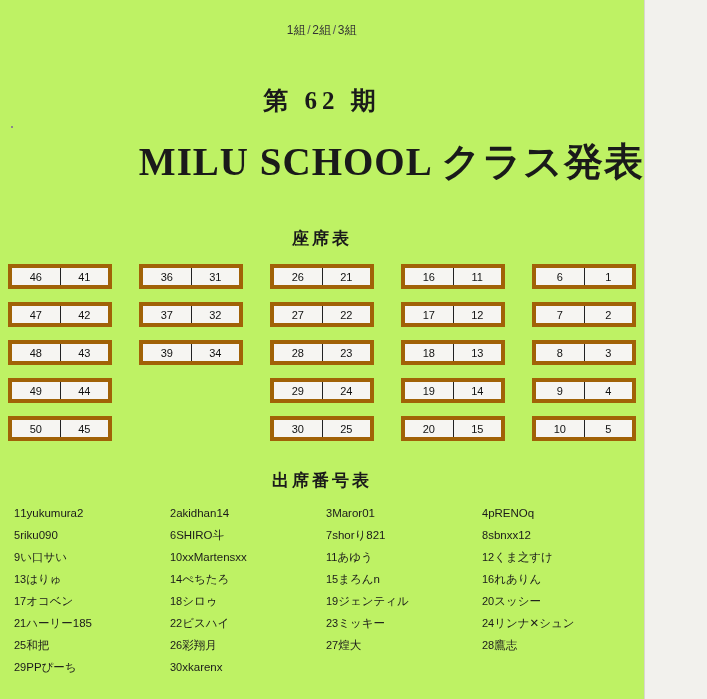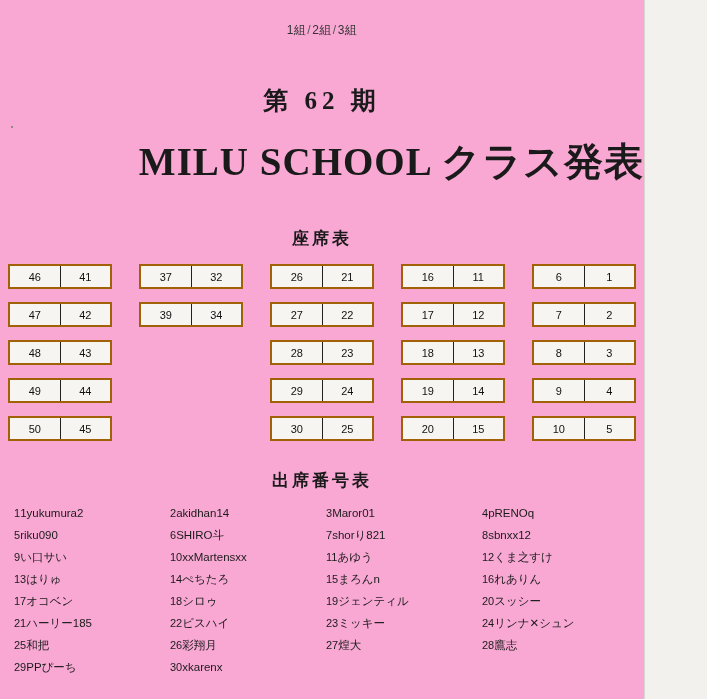--- a/index.html
+++ b/index.html
@@ -13,21 +13,21 @@
     font-family: "Liberation Sans", sans-serif;
     color: #1a1a1a;
     overflow: hidden;
     position: relative;
   }
   .page {
     position: relative;
     width: 645px;
     height: 699px;
     box-sizing: border-box;
-    background: #f9a8d4;
+    background: #bef264;
     border-right: 1px solid #d8d6d0;
   }
   .breadcrumb {
     text-align: center;
     font-size: 12px;
     color: #333;
     padding-top: 22px;
     letter-spacing: 0.5px;
   }
   .breadcrumb span.sep {
@@ -65,21 +65,21 @@
     justify-content: center;
     gap: 27px;
   }
   .seat-col {
     display: flex;
     flex-direction: column;
     gap: 13px;
   }
   .seat-pair {
     display: flex;
-    border: 2px solid #a16207;
+    border: 4px solid #a16207;
     background: #f6f5f2;
     width: 104px;
     height: 25px;
     box-sizing: border-box;
   }
   .seat-cell {
     flex: 1;
     display: flex;
     align-items: center;
     justify-content: center;
@@ -173,20 +173,24 @@
         <div class="seat-pair">
           <div class="seat-cell left">49</div>
           <div class="seat-cell">44</div>
         </div>
         <div class="seat-pair">
           <div class="seat-cell left">50</div>
           <div class="seat-cell">45</div>
         </div>
       </div>
       <div class="seat-col">
+        <div class="seat-pair">
+          <div class="seat-cell left">36</div>
+          <div class="seat-cell">31</div>
+        </div>
         <div class="seat-pair">
           <div class="seat-cell left">37</div>
           <div class="seat-cell">32</div>
         </div>
         <div class="seat-pair">
           <div class="seat-cell left">39</div>
           <div class="seat-cell">34</div>
         </div>
       </div>
       <div class="seat-col">

